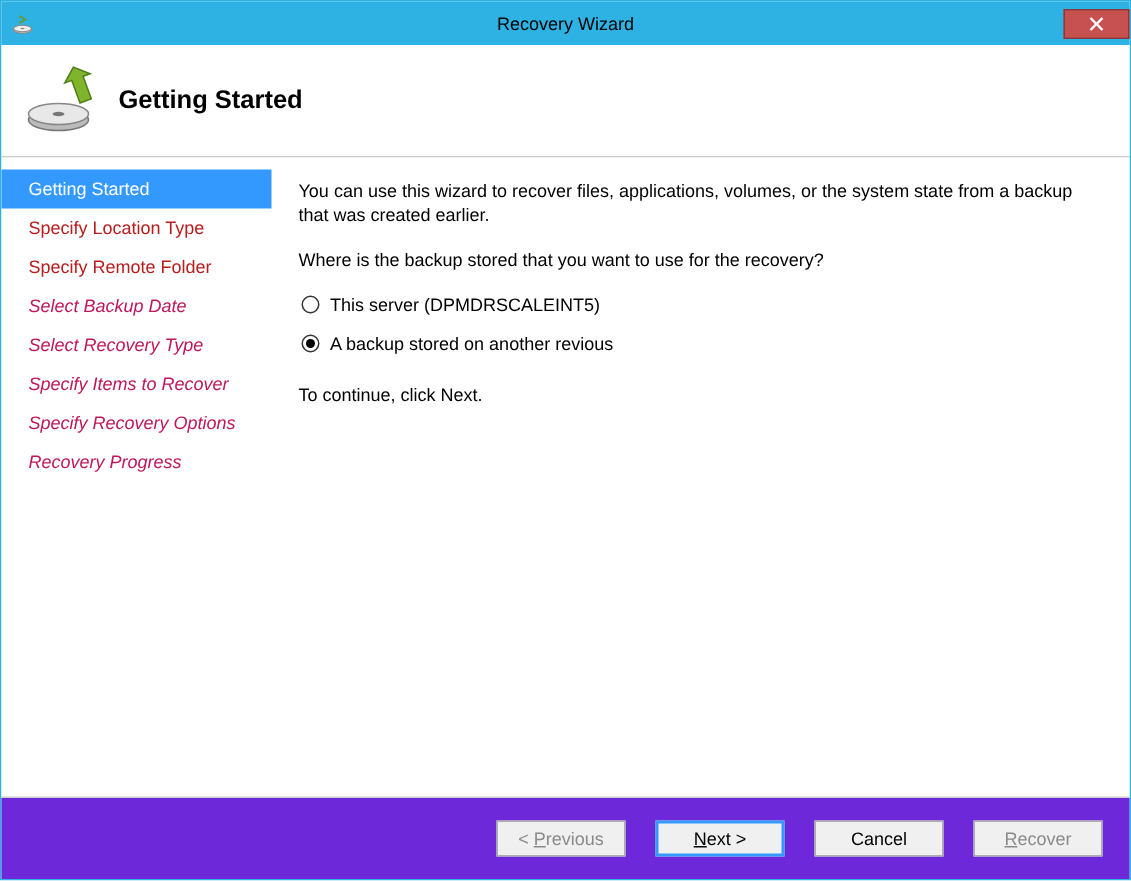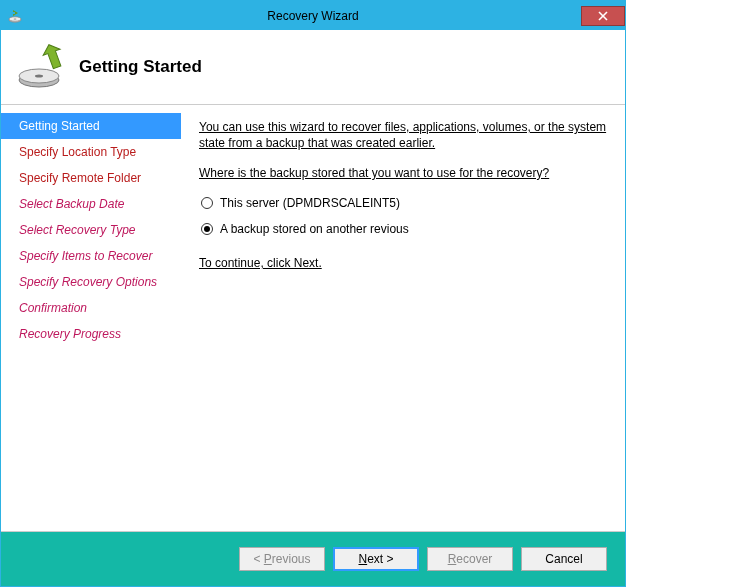--- a/index.html
+++ b/index.html
@@ -6,21 +6,21 @@
   body {
     margin: 0;
     font-family: "Segoe UI", Tahoma, sans-serif;
     font-size: 12px;
     background: #fff;
     width: 754px;
     height: 587px;
     overflow: hidden;
   }
   .window {
-    width: 626px;
+    width: 754px;
     height: 587px;
     border: 1px solid #2db2e3;
     background: #fff;
     display: flex;
     flex-direction: column;
   }
   .titlebar {
     height: 29px;
     background: #2db2e3;
     display: flex;
@@ -101,21 +101,21 @@
     color: #be185d;
     font-style: italic;
   }
   .content {
     flex: 1;
     padding: 14px 18px 10px 18px;
     font-size: 12px;
     color: #000;
     line-height: 16px;
   }
-  .content p { margin: 0 0 14px 0; text-decoration: underline; }
+  .content p { margin: 0 0 14px 0; }
   .radio-row {
     display: flex;
     align-items: center;
     margin: 6px 0 10px 2px;
     cursor: default;
   }
   .radio {
     width: 12px;
     height: 12px;
     border: 1px solid #333;
@@ -132,22 +132,22 @@
     height: 6px;
     background: #000;
     border-radius: 50%;
   }
   .footer {
     height: 54px;
     display: flex;
     justify-content: flex-end;
     align-items: center;
     padding-right: 18px;
-    gap: 8px;
-    background: #14b8a6;
+    gap: 20px;
+    background: #6d28d9;
   }
   .btn {
     min-width: 86px;
     height: 24px;
     border: 1px solid #adadad;
     background: #f0f0f0;
     font-size: 12px;
     font-family: inherit;
     color: #000;
     cursor: default;
@@ -201,21 +201,20 @@
 
   <div class="body">
     <div class="sidebar">
       <div class="step selected">Getting Started</div>
       <div class="step">Specify Location Type</div>
       <div class="step">Specify Remote Folder</div>
       <div class="step disabled">Select Backup Date</div>
       <div class="step disabled">Select Recovery Type</div>
       <div class="step disabled">Specify Items to Recover</div>
       <div class="step disabled">Specify Recovery Options</div>
-      <div class="step disabled">Confirmation</div>
       <div class="step disabled">Recovery Progress</div>
     </div>
 
     <div class="content">
       <p>You can use this wizard to recover files, applications, volumes, or the system state from a backup that was created earlier.</p>
       <p>Where is the backup stored that you want to use for the recovery?</p>
 
       <div class="radio-row">
         <div class="radio"></div>
         <span>This server (DPMDRSCALEINT5)</span>
@@ -226,17 +225,17 @@
         <span>A backup stored on another revious</span>
       </div>
 
       <p style="margin-top:18px">To continue, click Next.</p>
     </div>
   </div>
 
   <div class="footer">
     <button class="btn disabled"><span>&lt; </span><span class="underline">P</span><span>revious</span></button>
     <button class="btn default"><span class="underline">N</span><span>ext &gt;</span></button>
+    <button class="btn">Cancel</button>
     <button class="btn disabled"><span class="underline">R</span><span>ecover</span></button>
-    <button class="btn">Cancel</button>
   </div>
 
 </div>
 
 </body></html>

